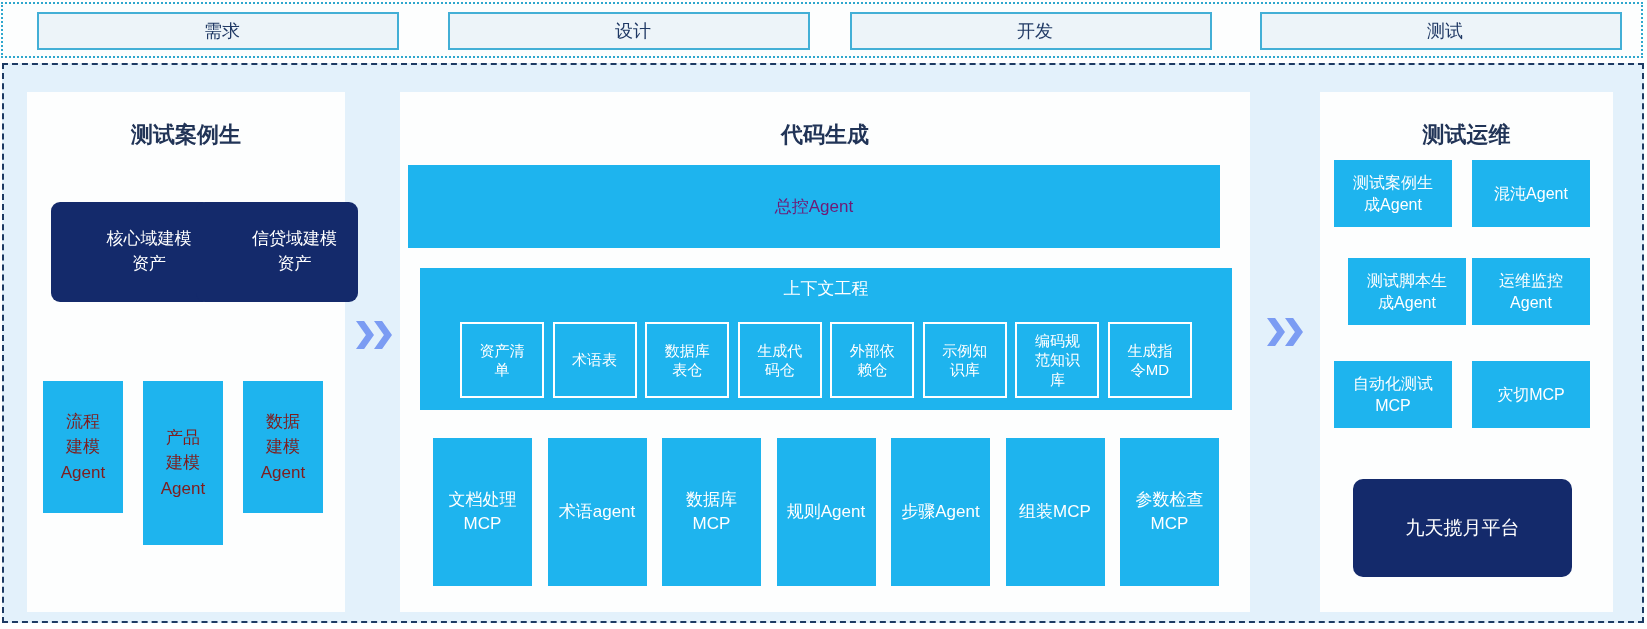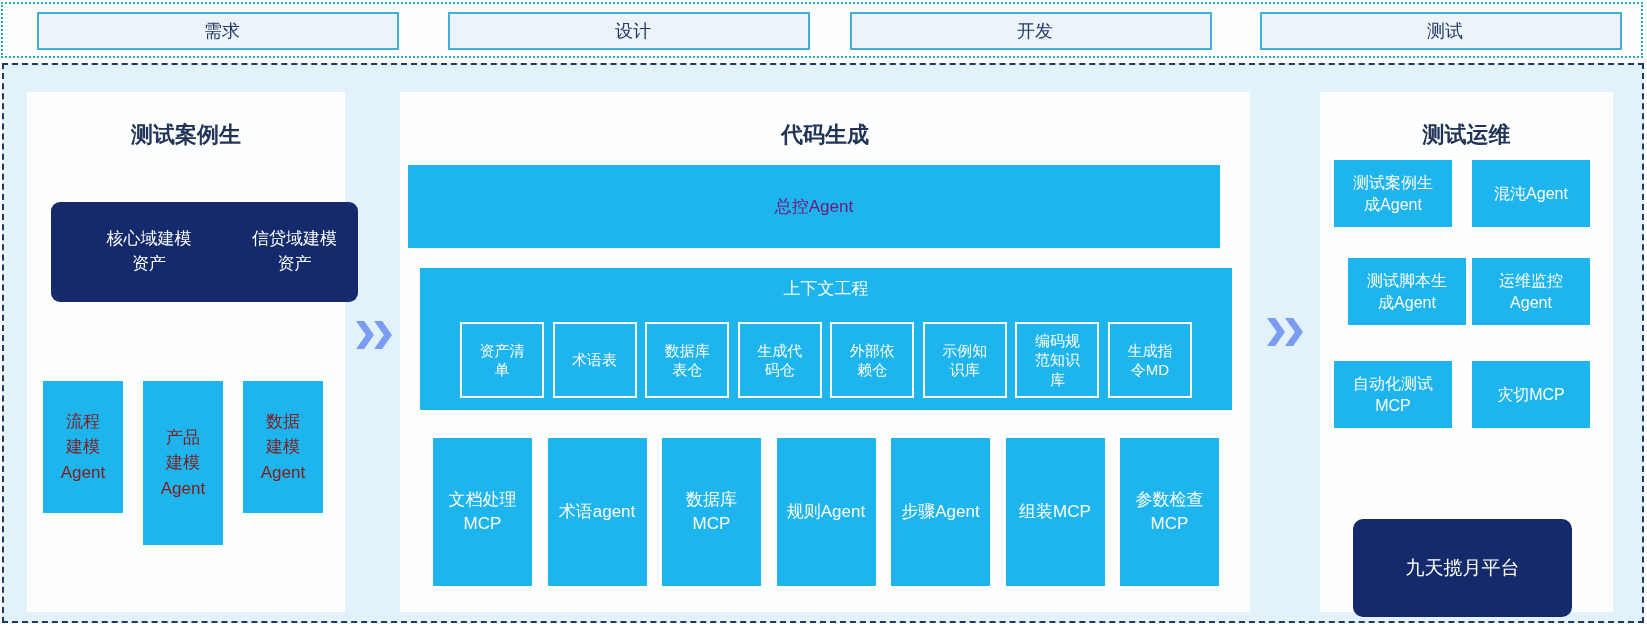--- a/index.html
+++ b/index.html
@@ -48,21 +48,21 @@
   .mcp-box { width:99px; height:148px; background:#1eb4ee; color:#ffffff; font-size:17px;
              line-height:1.4; display:flex; align-items:center; justify-content:center;
              text-align:center; white-space:pre-line; }
 
   
   .rp-box { position:absolute; width:118px; height:67px; background:#1eb4ee; color:#ffffff;
             font-size:16px; line-height:1.35; display:flex; align-items:center;
             justify-content:center; text-align:center; white-space:pre-line; }
   .platform-box { position:absolute; left:33px; top:387px; width:219px; height:98px;
                   background:#142a6b; border-radius:10px; color:#ffffff; font-size:19px;
-                  display:flex; align-items:center; justify-content:center; white-space:pre-line;margin-top:40px; }
+                  display:flex; align-items:center; justify-content:center; white-space:pre-line; }
 
   
   .arrow { position:absolute; width:36px; height:28px; display:flex; }
   .chev { display:inline-block; width:18px; height:28px; background:#7b9cf3;
           clip-path: polygon(0 0, 45% 0, 100% 50%, 45% 100%, 0 100%, 55% 50%); }
 </style>
 </head>
 <body>
 
 <div class="canvas">

